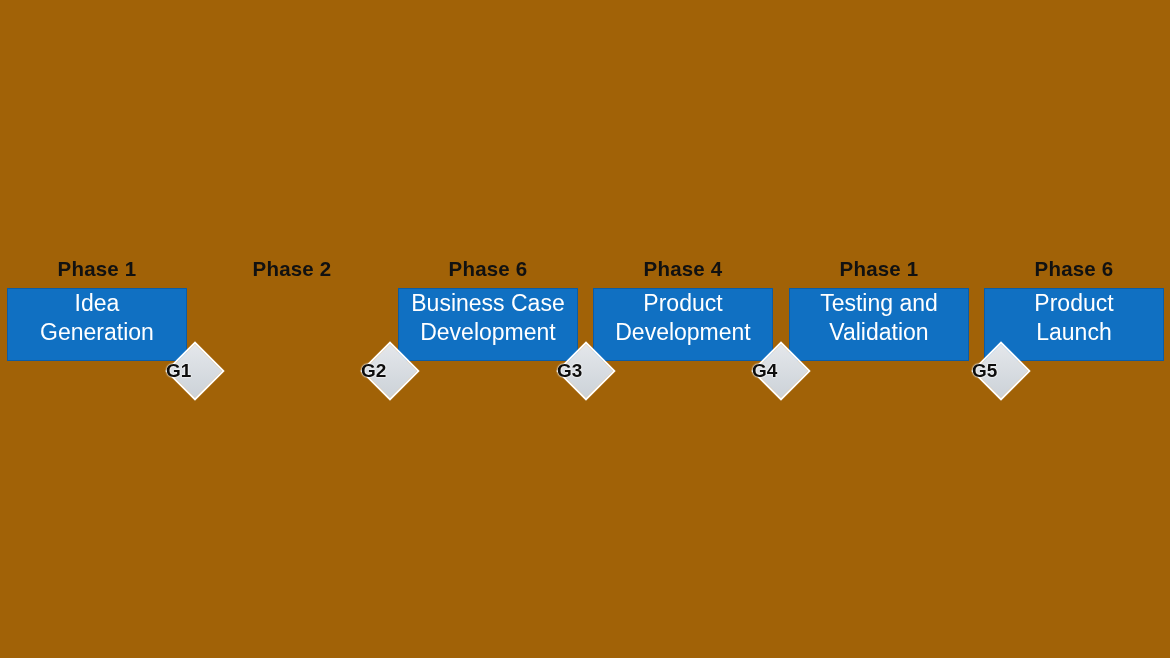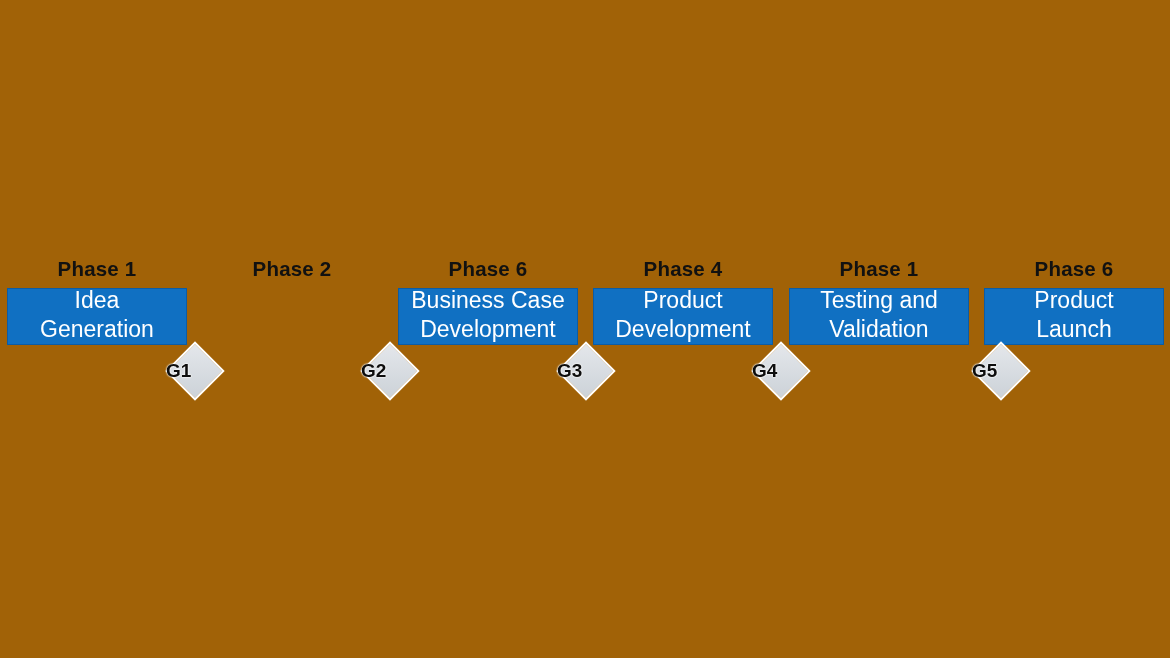--- a/index.html
+++ b/index.html
@@ -30,25 +30,25 @@
     line-height:26px;
     text-align:center;
     font-size:20.5px;
     font-weight:bold;
     color:var(--title-color);
     margin-bottom:6px;
     letter-spacing:0.2px;
   }
   .phase-box{
     box-sizing:border-box;
-    height:57px;
+    height:73px;
     background:var(--box-blue);
     border:1.5px solid var(--box-border);
     display:flex;
-    align-items:flex-end;
+    align-items:flex-start;
     justify-content:center;
   }
   .phase-label{
     color:var(--box-text);
     font-size:23px;
     line-height:29px;
     text-align:center;
     white-space:pre-line;
     font-weight:normal;
   }

